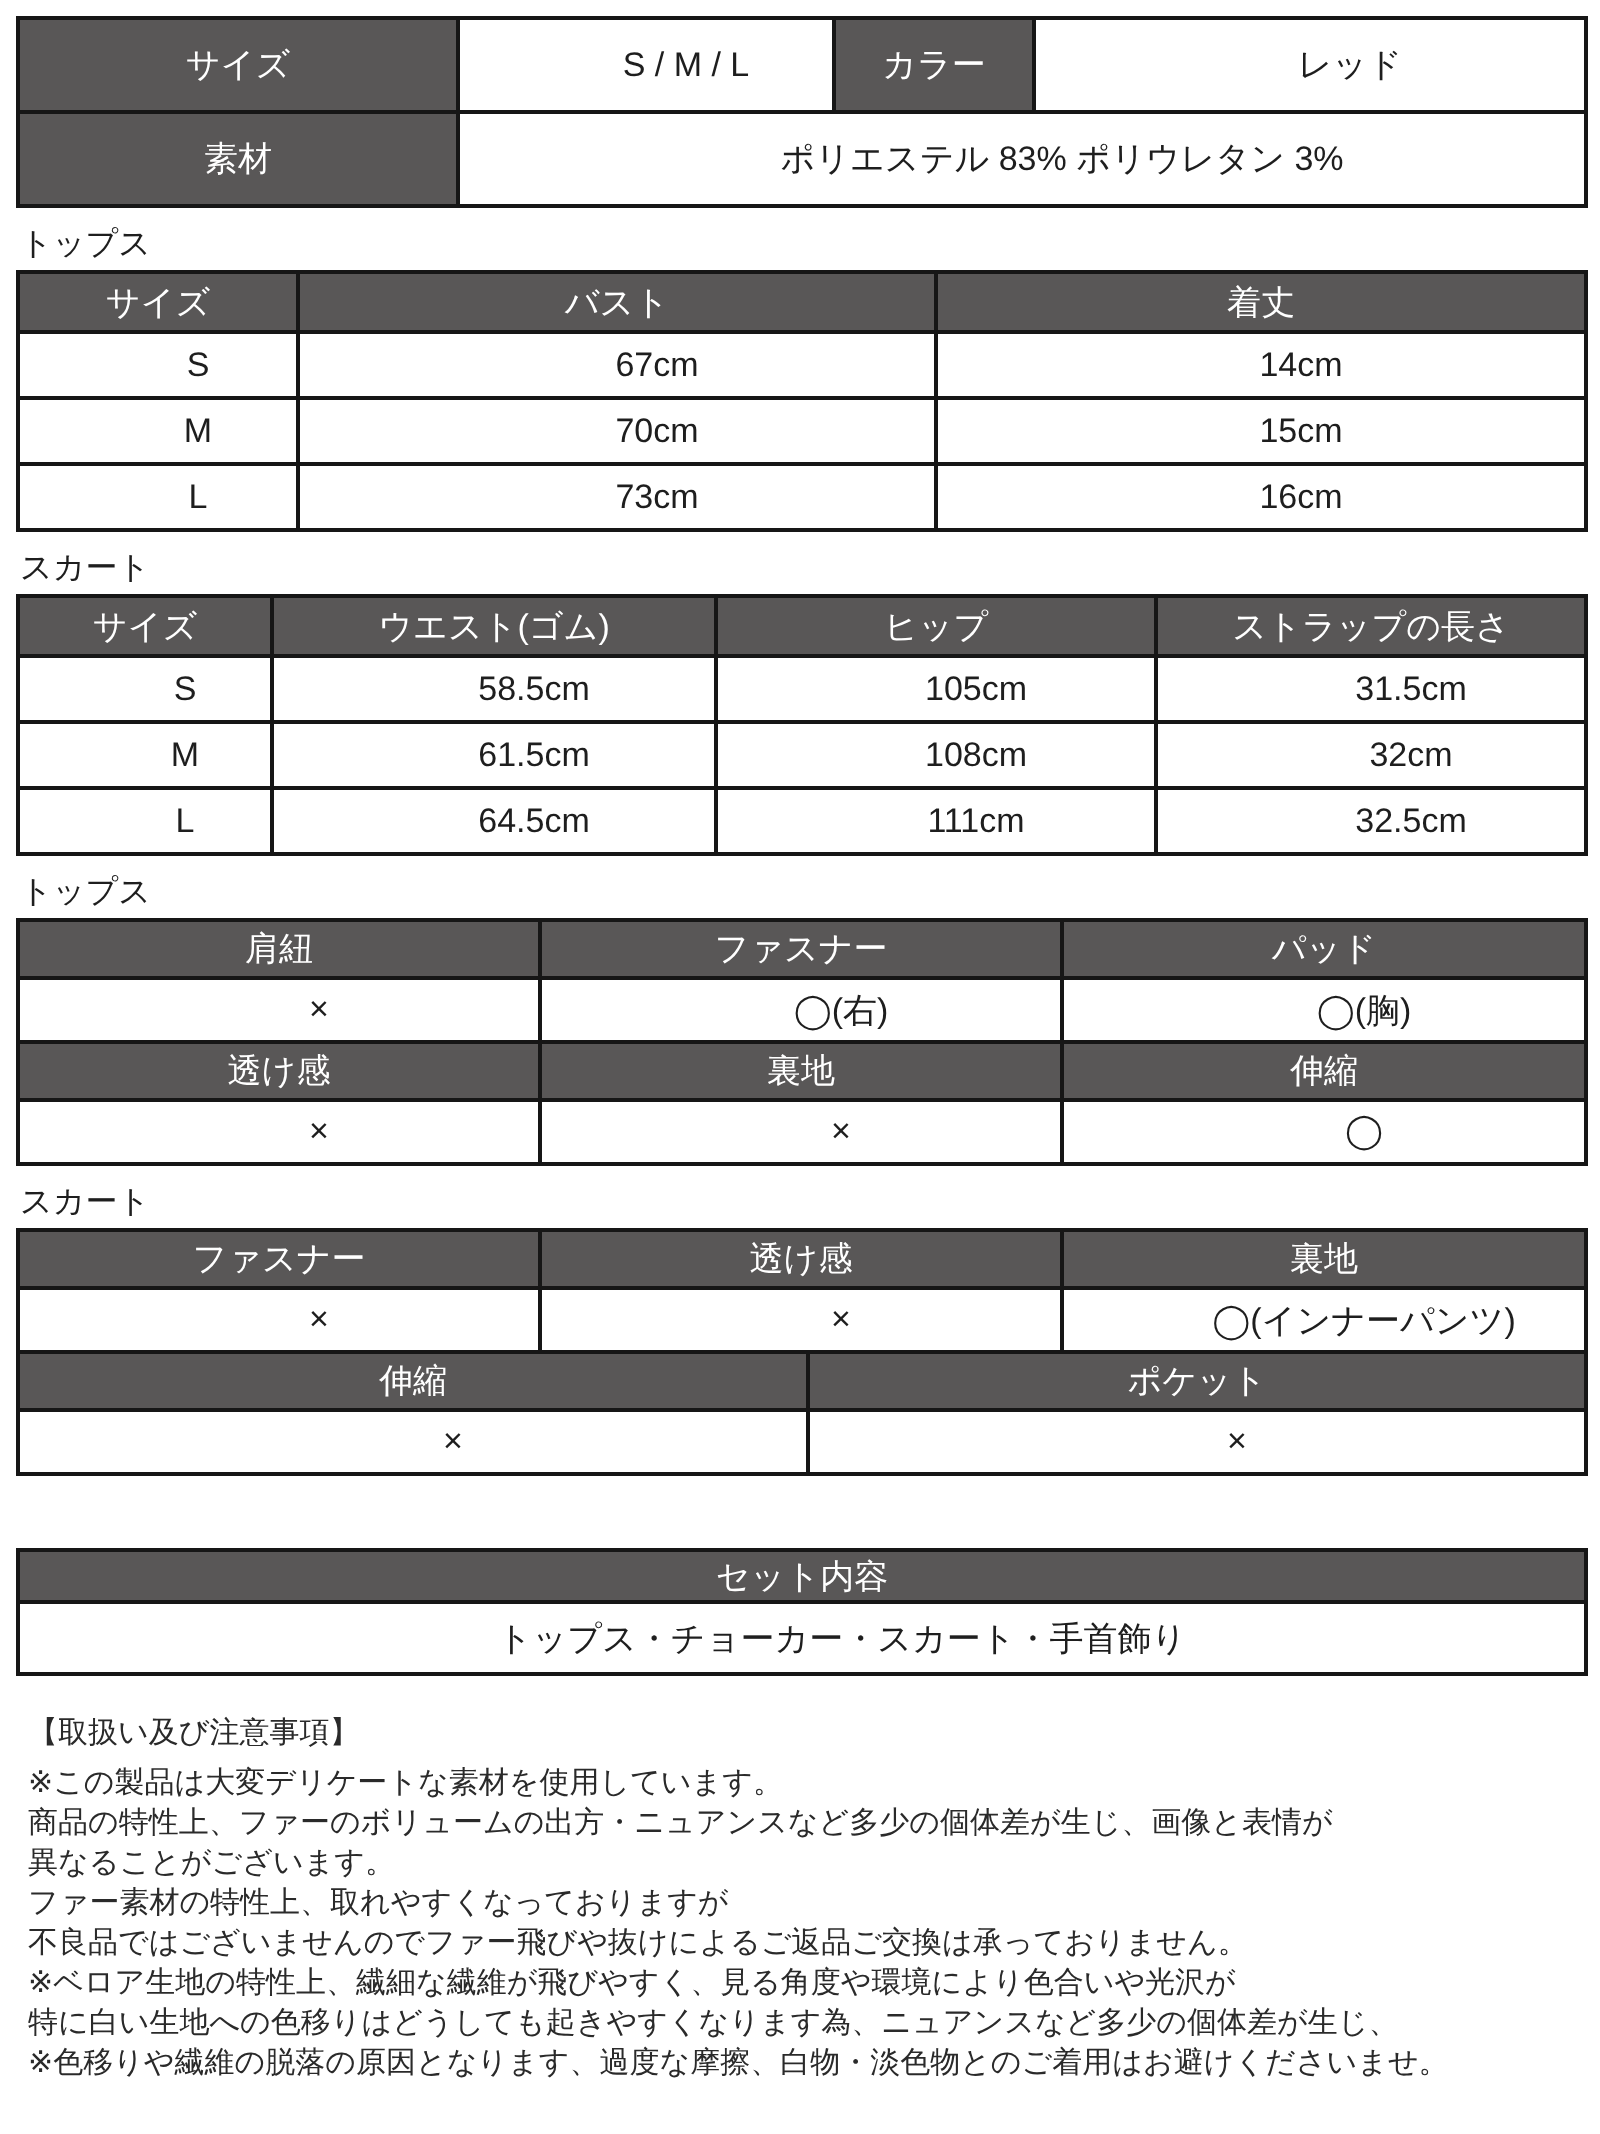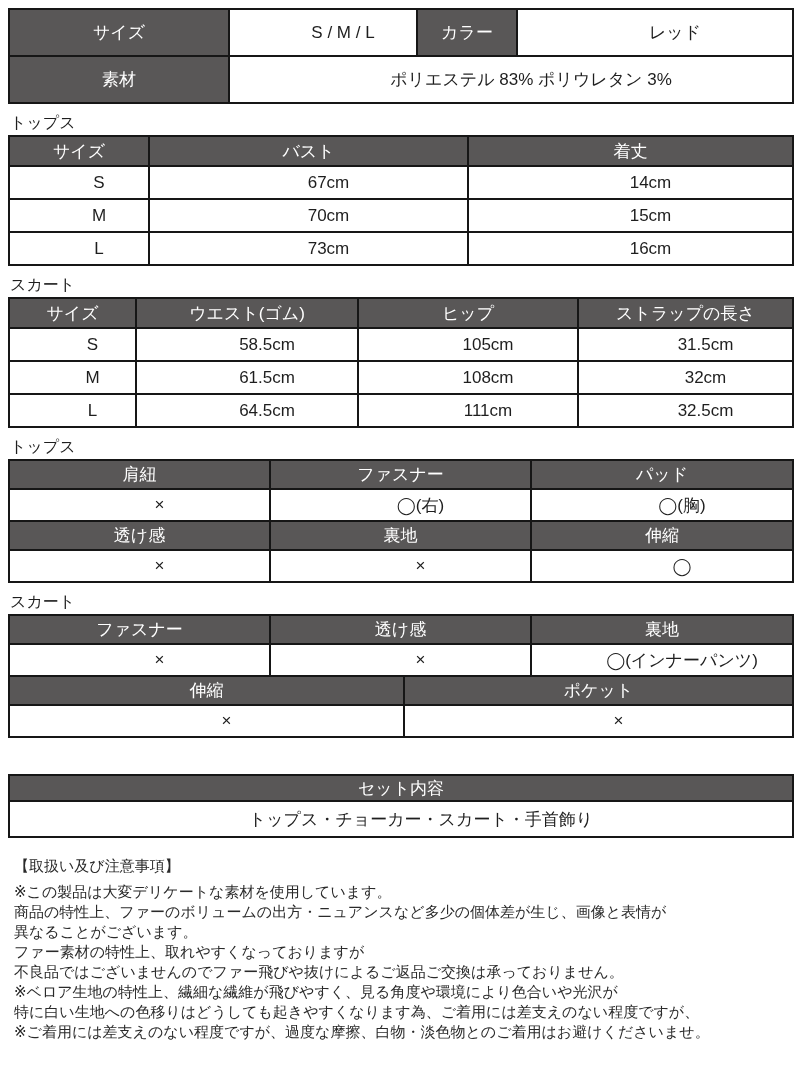--- a/index.html
+++ b/index.html
@@ -239,17 +239,17 @@
     </table>
 
   <div class="notes-heading">【取扱い及び注意事項】</div>
   <div class="notes">
     <div>※この製品は大変デリケートな素材を使用しています。</div>
     <div>商品の特性上、ファーのボリュームの出方・ニュアンスなど多少の個体差が生じ、画像と表情が</div>
     <div>異なることがございます。</div>
     <div>ファー素材の特性上、取れやすくなっておりますが</div>
     <div>不良品ではございませんのでファー飛びや抜けによるご返品ご交換は承っておりません。</div>
     <div>※ベロア生地の特性上、繊細な繊維が飛びやすく、見る角度や環境により色合いや光沢が</div>
-    <div>特に白い生地への色移りはどうしても起きやすくなります為、ご着用には差支えのない程度ですが、</div>
-    <div>※ご着用には差支えのない程度ですが、過度な摩擦、白物・淡色物とのご着用はお避けくださいませ。</div>
+    <div>特に白い生地への色移りはどうしても起きやすくなります為、ニュアンスなど多少の個体差が生じ、</div>
+    <div>※色移りや繊維の脱落の原因となります、過度な摩擦、白物・淡色物とのご着用はお避けくださいませ。</div>
   </div>
 
 </div>
 
 </body></html>

